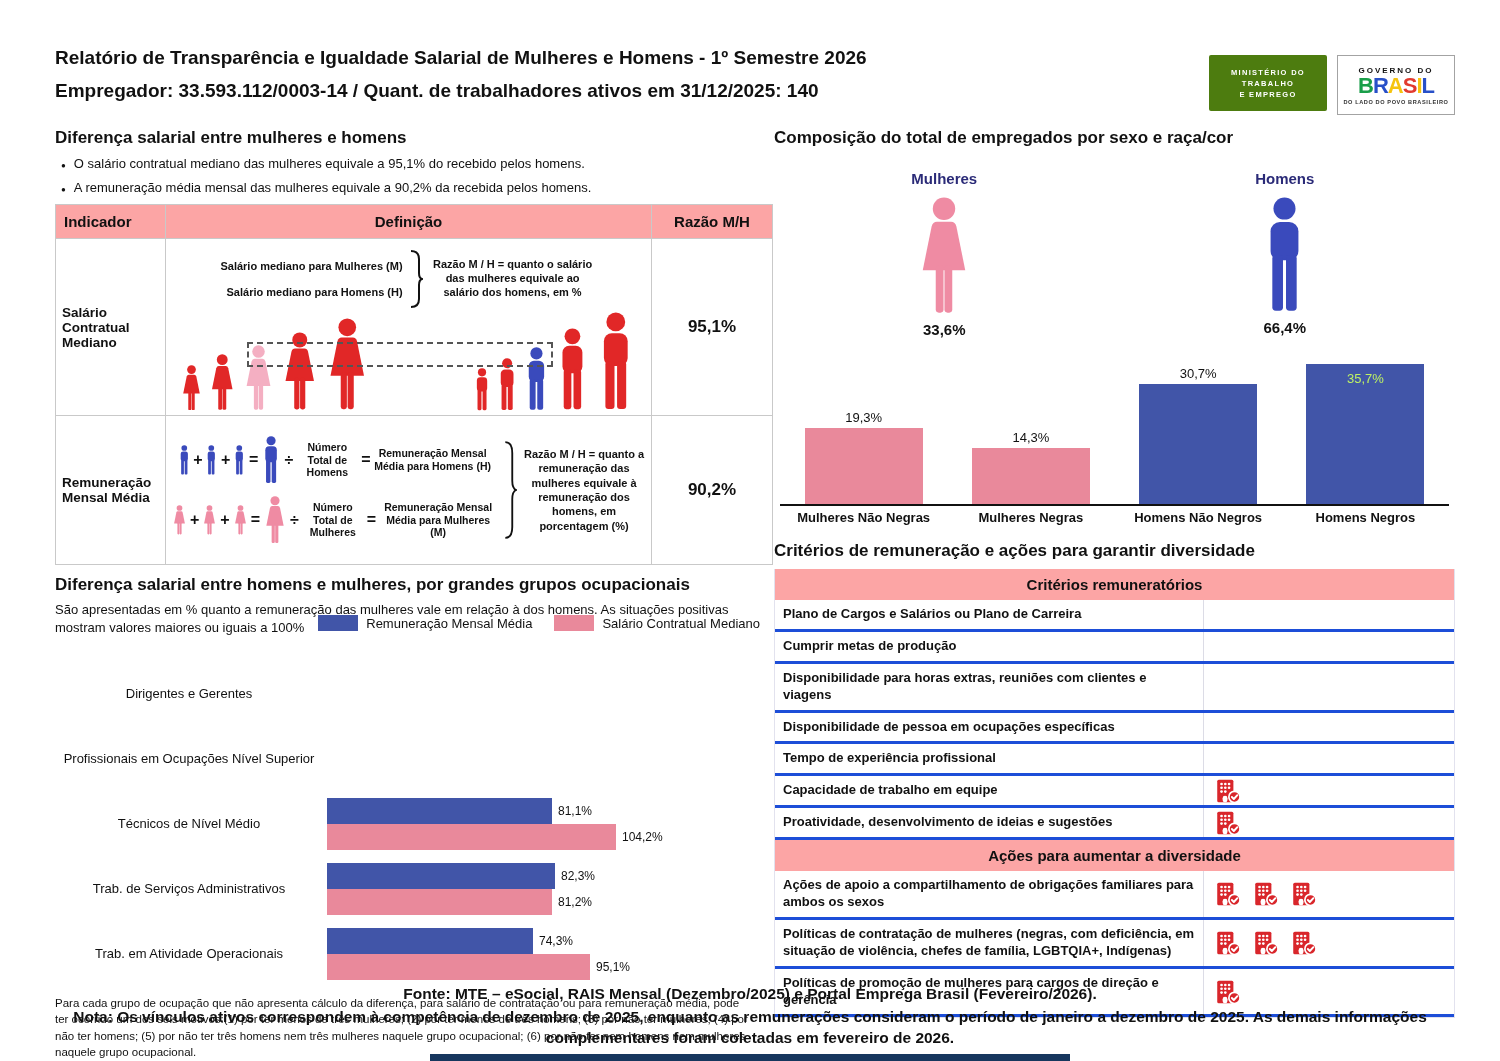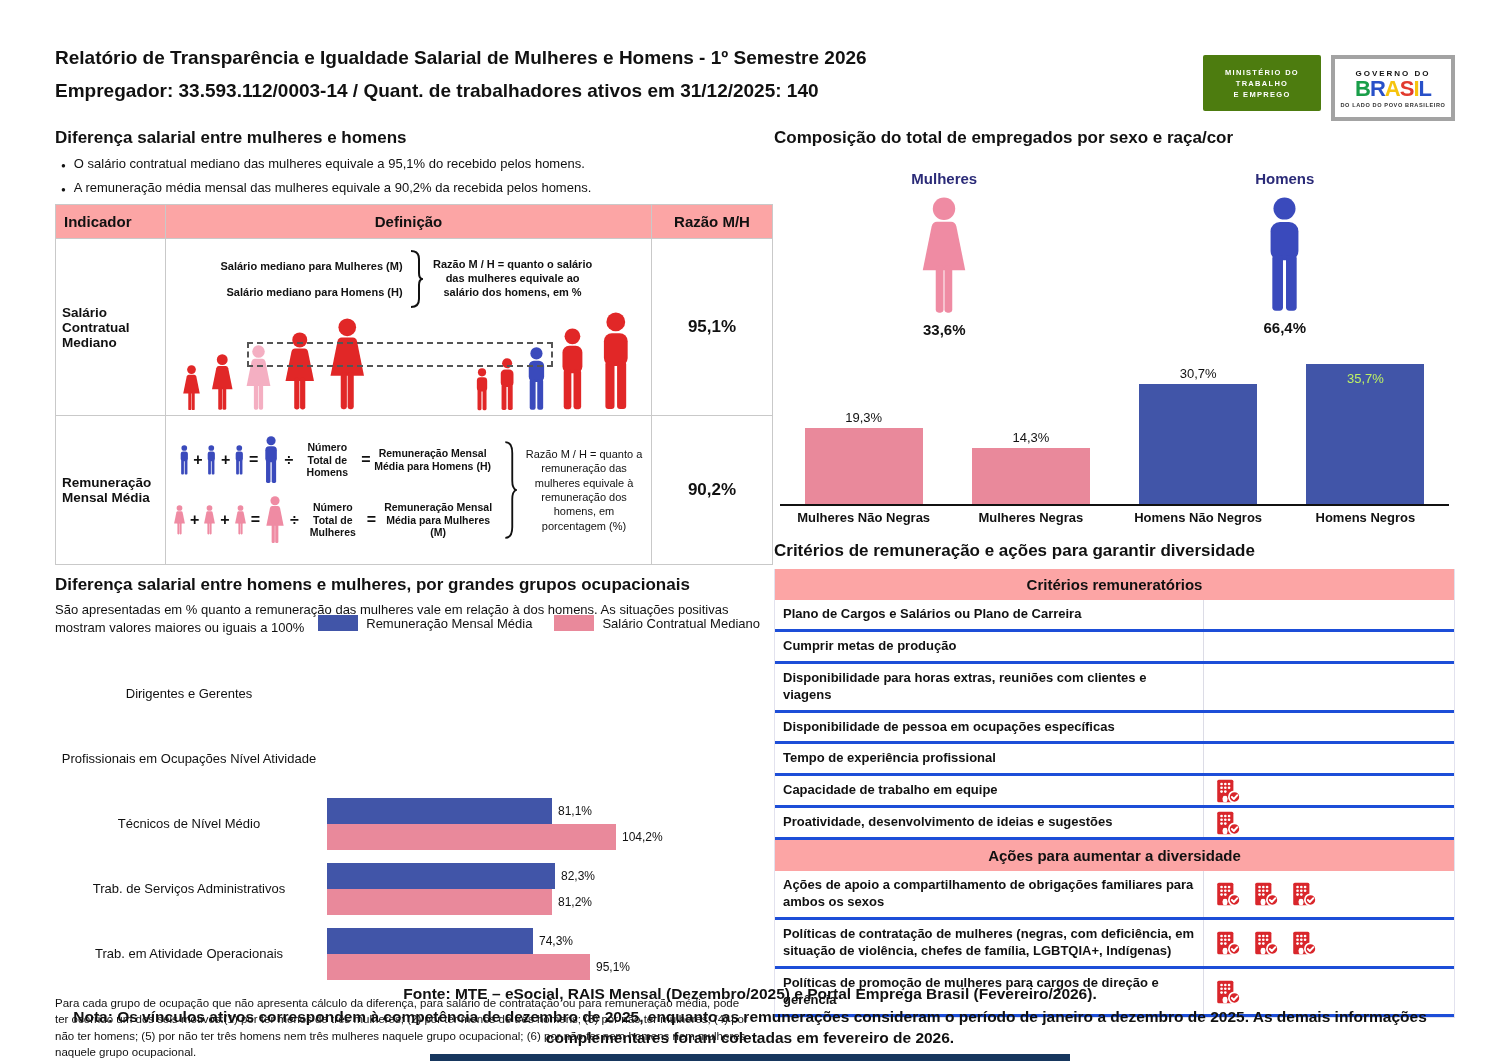--- a/index.html
+++ b/index.html
@@ -6,21 +6,21 @@
   .page{position:relative;width:1500px;height:1061px;background:#fff;margin:0 auto;
         font-family:"Liberation Sans",sans-serif;color:#111;overflow:hidden;}
   
   .hdr{position:absolute;left:55px;top:48px;}
   .hdr h1{margin:0;font-size:19px;line-height:1.0;}
   .hdr h2{margin:14px 0 0 0;font-size:19px;line-height:1.0;}
   .logos{position:absolute;right:45px;top:55px;display:flex;gap:10px;align-items:stretch;}
   .mte-logo{width:118px;height:56px;background:#4d7c0f;color:#fff;display:flex;flex-direction:column;
             align-items:center;justify-content:center;gap:2px;border-radius:2px;}
   .mte-logo div{font-size:7.5px;letter-spacing:1.3px;font-weight:bold;}
-  .gov-logo{width:116px;height:58px;background:#fff;border:4px solid #a3a3a3;display:flex;flex-direction:column;
+  .gov-logo{width:116px;height:58px;background:#fff;border:1px solid #a3a3a3;display:flex;flex-direction:column;
             align-items:center;justify-content:center;}
   .gov-top{font-size:8px;font-weight:bold;letter-spacing:2px;color:#111;}
   .gov-brasil{font-size:22px;font-weight:bold;letter-spacing:-1px;line-height:1;}
   .gov-bottom{font-size:5.6px;font-weight:bold;letter-spacing:.6px;color:#333;margin-top:2px;}
   
   .cols{position:absolute;left:55px;top:128px;right:45px;display:flex;gap:14px;}
   .lcol{width:705px;flex:none;}
   .rcol{flex:1;}
   .sec-title{font-size:17px;font-weight:bold;margin:0 0 6px 0;}
   
@@ -46,21 +46,21 @@
   .pp-gap{width:92px;flex:none;}
   .dash-box{position:absolute;left:79px;top:31px;width:302px;height:21px;border:2px dashed #555;}
   
   .avg-row{display:flex;align-items:center;gap:6px;padding:6px 4px;}
   .formulas{flex:1;display:flex;flex-direction:column;gap:12px;}
   .formula{display:flex;align-items:center;justify-content:center;gap:3px;}
   .fop{font-size:16px;font-weight:bold;}
   .f-label{font-size:10.5px;font-weight:bold;text-align:center;line-height:1.2;}
   .f-label.w1{width:62px;}
   .f-label.w2{width:118px;}
-  .avg-note{width:158px;font-size:11px;font-weight:normal;text-align:center;line-height:1.3;}
+  .avg-note{width:158px;font-size:11px;font-weight:bold;text-align:center;line-height:1.3;}
   
   .occ-sub{font-size:13px;line-height:1.35;margin:2px 0 0 0;max-width:700px;}
   .occ-head{position:relative;}
   .occ-legend{position:absolute;right:0;top:40px;display:flex;gap:22px;align-items:center;}
   .leg-item{display:flex;gap:8px;align-items:center;font-size:13px;}
   .leg-swatch{width:40px;height:16px;display:inline-block;}
   .occ-chart{margin-top:26px;}
   .occ-row{display:flex;align-items:center;min-height:63px;margin-bottom:2px;}
   .occ-label{width:268px;flex:none;text-align:center;font-size:13px;font-weight:normal;padding-right:4px;line-height:1.2;}
   .occ-bars{flex:1;}
@@ -290,21 +290,21 @@
               <span>Salário Contratual Mediano</span>
             </div>
           </div>
       </div>
       <div class="occ-chart">
           <div class="occ-row">
             <div class="occ-label">Dirigentes e Gerentes</div>
             <div class="occ-bars"></div>
           </div>
           <div class="occ-row">
-            <div class="occ-label">Profissionais em Ocupações Nível Atividade</div>
+            <div class="occ-label">Profissionais em Ocupações Nível Superior</div>
             <div class="occ-bars"></div>
           </div>
           <div class="occ-row">
             <div class="occ-label">Técnicos de Nível Médio</div>
             <div class="occ-bars">
               <div class="occ-line">
                 <div class="occ-bar" style="width: 225px; background: rgb(65, 85, 168);"></div>
                 <span class="occ-val">81,1%</span>
               </div>
               <div class="occ-line">

